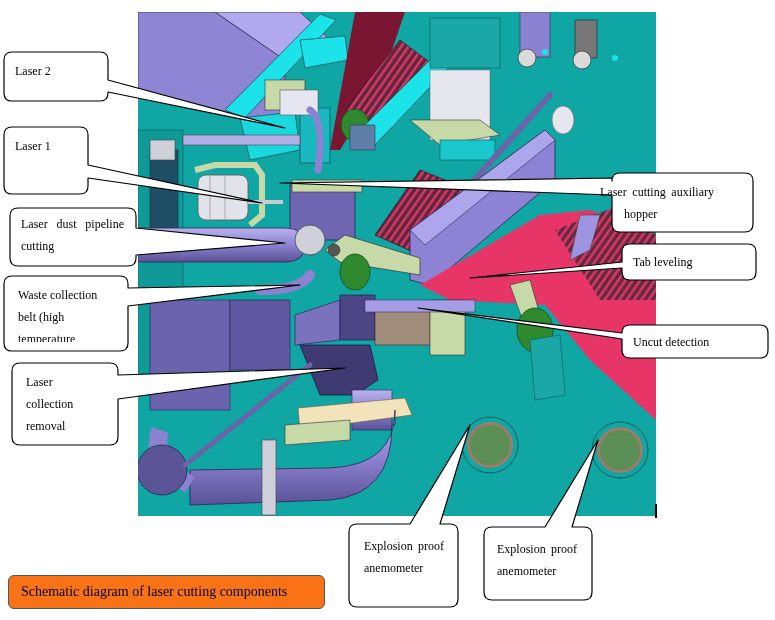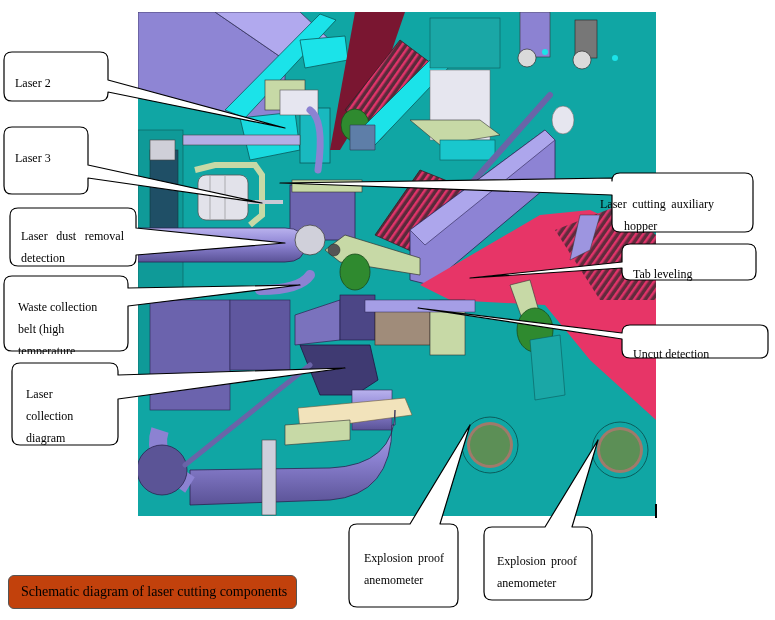--- a/index.html
+++ b/index.html
@@ -1,22 +1,22 @@
 <!DOCTYPE html>
 <html><head>
 <meta charset="utf-8">
 <style>
   html, body { margin:0; padding:0; background:#ffffff; }
   body { width:775px; height:620px; position:relative; overflow:hidden;
          font-family:"Liberation Serif", "DejaVu Serif", serif; }
   #scene { position:absolute; left:0; top:0; width:775px; height:620px; }
-  .callout-text { position:absolute; font-size:12px; color:#000; line-height:22px;margin-top:12px; }
+  .callout-text { position:absolute; font-size:12px; color:#000; line-height:22px; }
   .justify { text-align:justify; text-align-last:justify; }
-  .caption-box { position:absolute; left:8px; top:575px; width:289px; height:34px;
-                 border:1px solid #555; border-radius:6px; background:#c2410c; box-sizing:border-box; }
+  .caption-box { position:absolute; left:8px; top:575px; width:317px; height:34px;
+                 border:1px solid #555; border-radius:6px; background:#f97316; box-sizing:border-box; }
   .caption-text { position:absolute; left:12px; top:8px; font-size:14px; color:#000; white-space:nowrap; }
 </style>
 </head>
 <body>
 
 <svg id="scene" viewBox="0 0 775 620" xmlns="http://www.w3.org/2000/svg">
   <defs>
     <pattern id="stripes" patternUnits="userSpaceOnUse" width="6" height="6" patternTransform="rotate(35)">
       <rect width="6" height="6" fill="#5a2a3a"></rect>
       <rect width="2.5" height="6" fill="#e0336a"></rect>
@@ -159,37 +159,37 @@
 
     <path d="M630,325 L760,325 Q768,325 768,333 L768,350 Q768,358 760,358 L630,358 Q622,358 622,350 L622,339 L418,308 L622,333 L622,333 Q622,325 630,325 Z"></path>
 
     <path d="M357,524 L410,524 L470,425 L440,524 L450,524 Q458,524 458,532 L458,599 Q458,607 450,607 L357,607 Q349,607 349,599 L349,532 Q349,524 357,524 Z"></path>
 
     <path d="M492,527 L545,527 L598,440 L572,527 L584,527 Q592,527 592,535 L592,592 Q592,600 584,600 L492,600 Q484,600 484,592 L484,535 Q484,527 492,527 Z"></path>
   </g>
 </svg>
 
 <div class="callout-text" style="left:15px;top:60px;">Laser 2</div>
-<div class="callout-text" style="left:15px;top:135px;">Laser 3</div>
+<div class="callout-text" style="left:15px;top:135px;">Laser 1</div>
 
 <div class="callout-text justify" style="left:21px;top:213px;width:103px;">
-  <div>Laser dust removal</div>
-</div>
-<div class="callout-text" style="left:21px;top:235px;">detection</div>
+  <div>Laser dust pipeline</div>
+</div>
+<div class="callout-text" style="left:21px;top:235px;">cutting</div>
 
 <div class="callout-text" style="left:18px;top:284px;">
   <div>Waste collection</div>
   <div>belt (high</div>
   <div style="height:14px;overflow:hidden;">temperature</div>
 </div>
 
 <div class="callout-text" style="left:26px;top:371px;">
   <div>Laser</div>
   <div>collection</div>
-  <div>diagram</div>
+  <div>removal</div>
 </div>
 
 <div class="callout-text justify" style="left:600px;top:181px;width:114px;">
   <div>Laser cutting auxiliary</div>
 </div>
 <div class="callout-text" style="left:624px;top:203px;">hopper</div>
 
 <div class="callout-text" style="left:633px;top:251px;">Tab leveling</div>
 <div class="callout-text" style="left:633px;top:331px;text-align:right;">Uncut detection</div>
 

